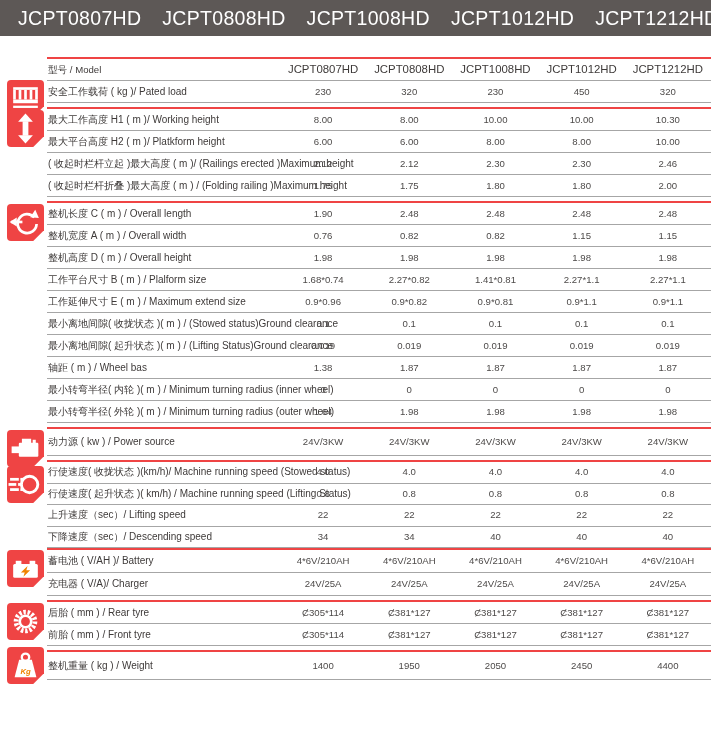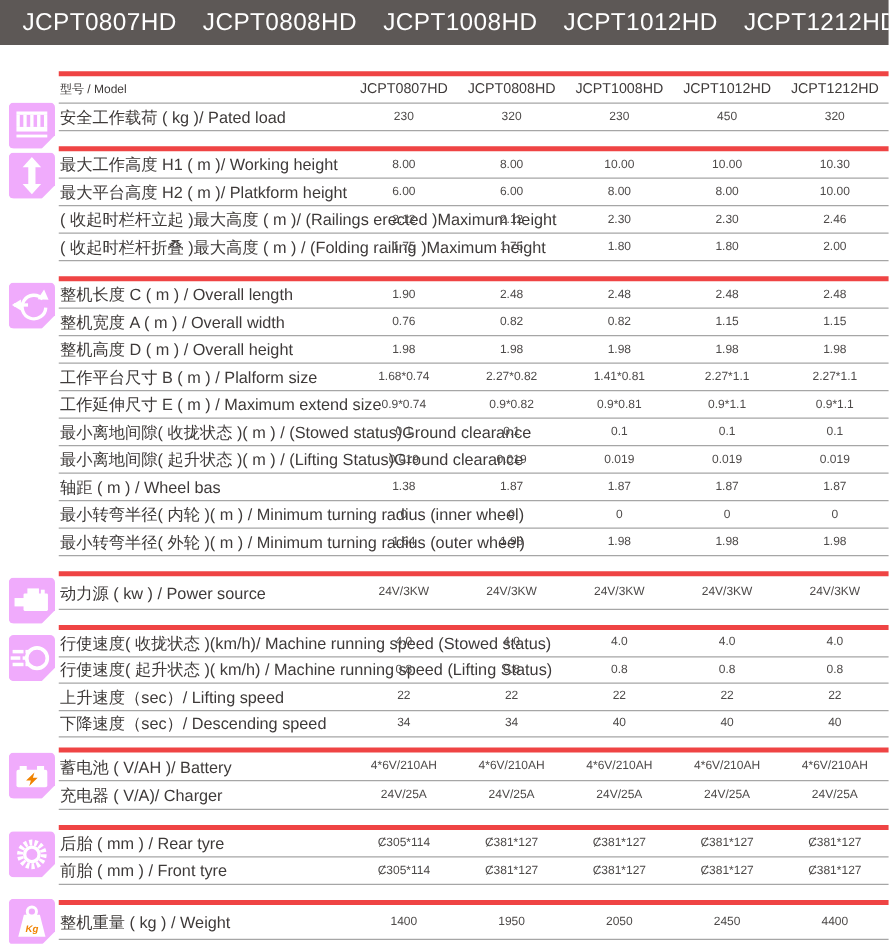--- a/index.html
+++ b/index.html
@@ -7,44 +7,44 @@
     width:711px;height:755px;background:#ffffff;overflow:hidden;
     font-family:"Liberation Sans","DejaVu Sans",sans-serif;
     -webkit-font-smoothing:antialiased;
   }
   .topbar{
     box-sizing:border-box;height:36px;background:#5d5856;color:#fff;
     display:flex;align-items:center;gap:21px;padding:0 8px 0 18px;
     font-size:19.5px;font-weight:500;letter-spacing:.3px;white-space:nowrap;
   }
   .table-wrap{margin:21px 0 0 47px;width:664px;}
-  .section{position:relative;border-top:4px solid #ef4444;margin-bottom:12px;}
+  .section{position:relative;border-top:2px solid #ef4444;margin-bottom:4px;}
   .side-icon{
-    position:absolute;left:-40px;top:1px;width:37px;height:37px;background:#f0abfc;
+    position:absolute;left:-40px;top:1px;width:37px;height:37px;background:#ef4444;
     border-radius:4px;clip-path:polygon(0 0,100% 0,100% 71%,71% 100%,0 100%);font-style:italic;
   }
   .side-icon svg{width:100%;height:100%;display:block;}
   .s1 .side-icon{top:21px}
   .s5 .side-icon{top:4px}
   .s6 .side-icon{top:0}
   .s8 .side-icon{top:-5px}
   .row{
     display:grid;grid-template-columns:233px repeat(5,86.2px);
     align-items:center;border-bottom:1px solid #a6a6a6;height:22px;box-sizing:border-box;
   }
   .s4{margin-top:4px}
   .s4 .row{height:27px}
   .s5 .row{height:21.5px}
   .s6{margin-top:-4px}
   .s6 .row{height:23px}
   .s7{margin-top:1px}
   .s7 .row.group-row{height:20px}
   .s8 .row{height:28px}
   .label{
-    font-size:13px;color:#3e3a39;white-space:nowrap;overflow:visible;
+    font-size:10px;color:#3e3a39;white-space:nowrap;overflow:visible;
     line-height:1;padding-left:1px;
   }
   .val{text-align:center;font-size:9.6px;color:#4d4a49;line-height:1;}
   .model-row .val{font-size:11.4px;color:#3e3a39;}
   .model-row .label{font-size:9.6px;}
   .group-row .label{grid-column:1/-1;}
 </style>
 </head>
 <body>
 
@@ -164,21 +164,21 @@
       <div class="row">
         <div class="label">工作平台尺寸 B ( m ) / Plalform size</div>
         <div class="val">1.68*0.74</div>
         <div class="val">2.27*0.82</div>
         <div class="val">1.41*0.81</div>
         <div class="val">2.27*1.1</div>
         <div class="val">2.27*1.1</div>
       </div>
       <div class="row">
         <div class="label">工作延伸尺寸 E ( m ) / Maximum extend size</div>
-        <div class="val">0.9*0.74</div>
+        <div class="val">0.9*0.96</div>
         <div class="val">0.9*0.82</div>
         <div class="val">0.9*0.81</div>
         <div class="val">0.9*1.1</div>
         <div class="val">0.9*1.1</div>
       </div>
       <div class="row">
         <div class="label">最小离地间隙( 收拢状态 )( m ) / (Stowed status)Ground clearance</div>
         <div class="val">0.1</div>
         <div class="val">0.1</div>
         <div class="val">0.1</div>

